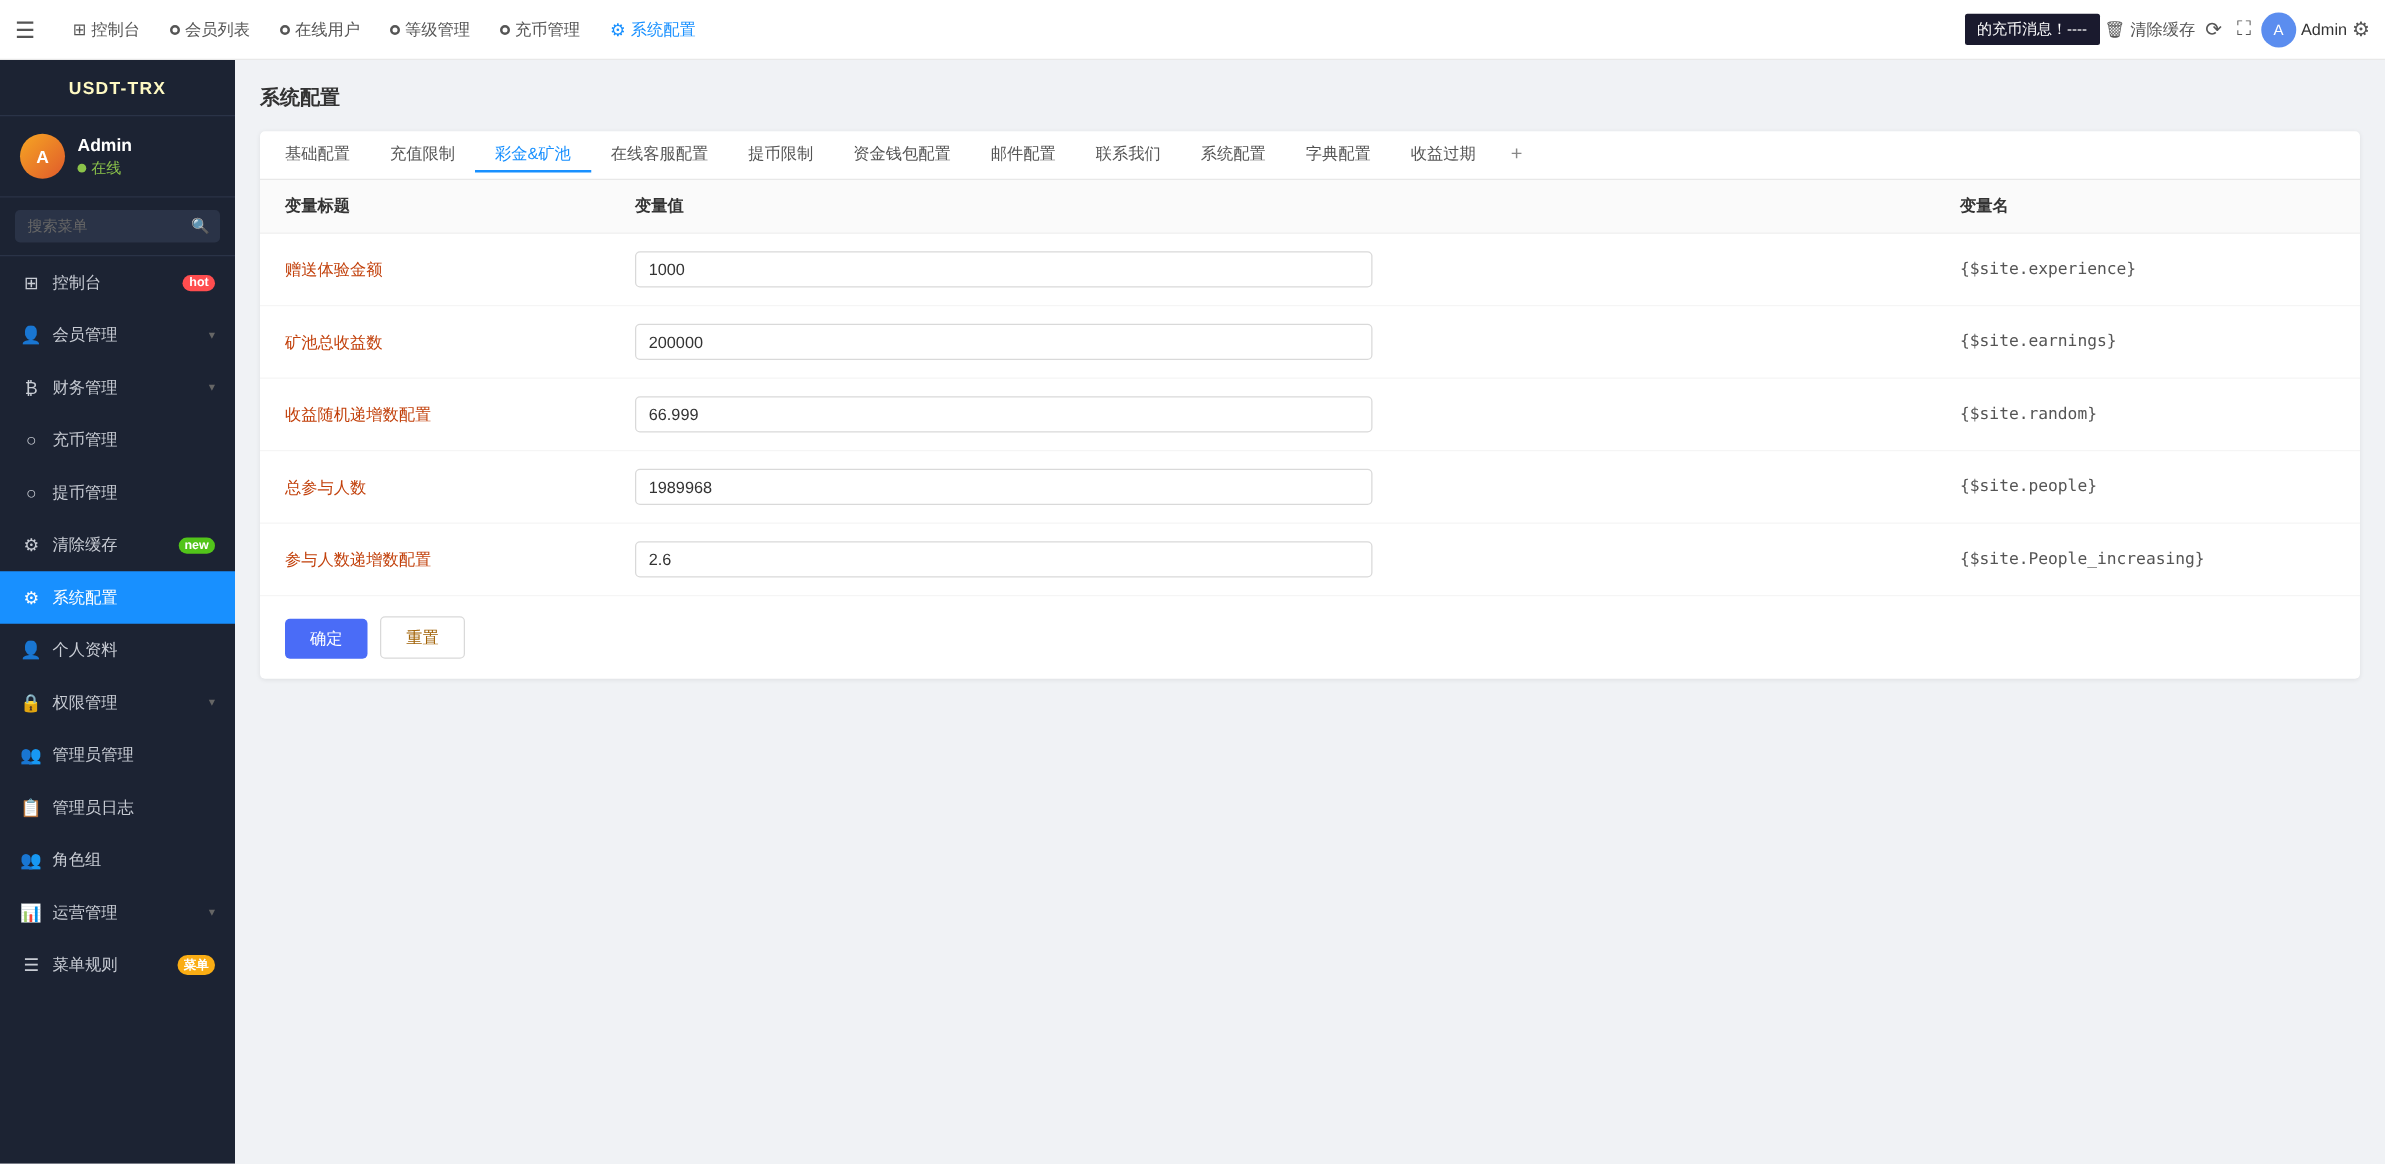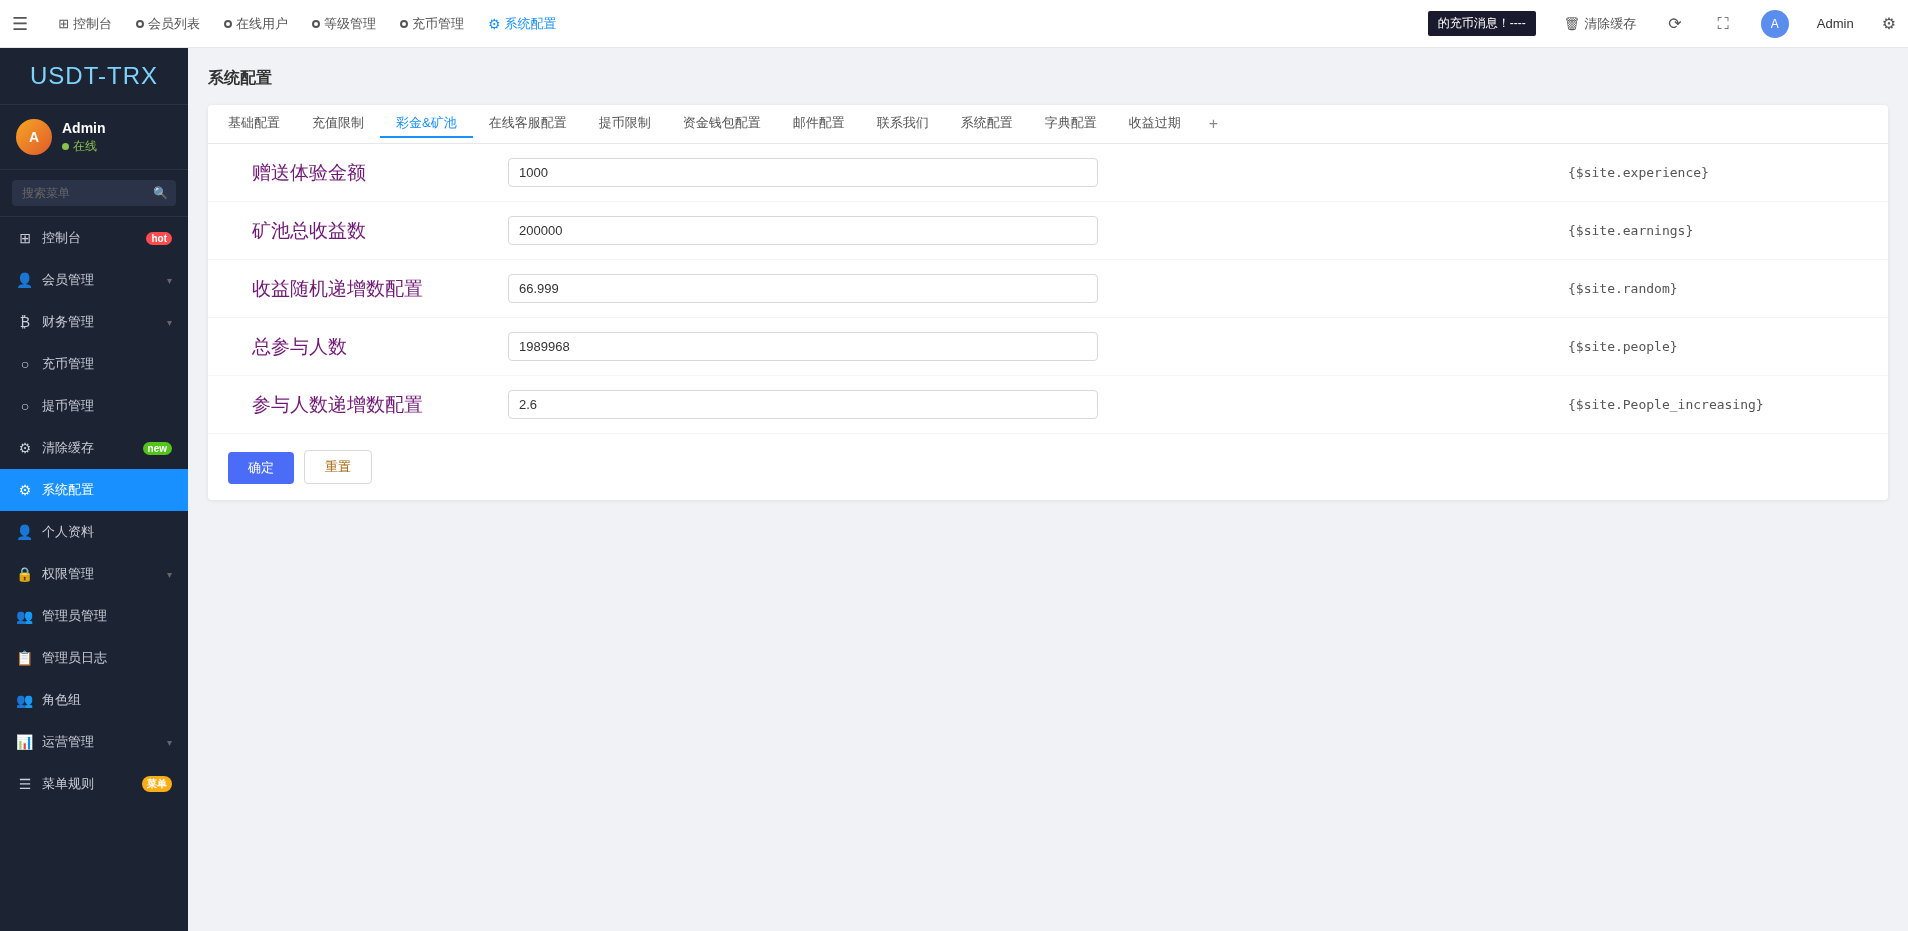--- a/index.html
+++ b/index.html
@@ -49,21 +49,21 @@
       width: 8px; height: 8px;
       border-radius: 50%;
       border: 2px solid currentColor;
       display: inline-block;
     }
     .nav-link .gear-icon { font-size: 14px; }
 
     .top-nav-right {
       display: flex;
       align-items: center;
-      gap: 28px;
+      gap: 4px;
     }
     .notification-bar {
       background: #1a1a2e;
       color: #fff;
       padding: 4px 10px;
       font-size: 12px;
       border-radius: 2px;
       white-space: nowrap;
       max-width: 180px;
       overflow: hidden;
@@ -114,23 +114,23 @@
       width: 188px;
       background: #1c2333;
       color: #c8ccd4;
       display: flex;
       flex-direction: column;
       flex-shrink: 0;
       overflow-y: auto;
     }
     .sidebar-brand {
       padding: 14px 16px;
-      font-size: 24px;
-      font-weight: normal;
-      color: #7dd3fc;
+      font-size: 14px;
+      font-weight: bold;
+      color: #fef9c3;
       border-bottom: 1px solid #2a3347;
       text-align: center;
       letter-spacing: 1px;
     }
     .sidebar-user {
       display: flex;
       align-items: center;
       gap: 10px;
       padding: 14px 16px;
       border-bottom: 1px solid #2a3347;
@@ -264,21 +264,21 @@
       background: #fafafa;
     }
     .config-row {
       display: grid;
       grid-template-columns: 280px 1fr 300px;
       padding: 14px 20px;
       border-bottom: 1px solid #f5f5f5;
       align-items: center;
     }
     .config-row:last-child { border-bottom: none; }
-    .config-label { color: #701a75; font-size: 19px; margin-left: 24px; }
+    .config-label { color: #c2410c; font-size: 13px; }
     .config-input {
       width: 100%;
       max-width: 590px;
       border: 1px solid #d9d9d9;
       border-radius: 4px;
       padding: 6px 10px;
       font-size: 13px;
       outline: none;
       color: #333;
     }
@@ -472,20 +472,25 @@
         <div class="tab">提币限制</div>
         <div class="tab">资金钱包配置</div>
         <div class="tab">邮件配置</div>
         <div class="tab">联系我们</div>
         <div class="tab">系统配置</div>
         <div class="tab">字典配置</div>
         <div class="tab">收益过期</div>
         <div class="tab-add">+</div>
       </div>
 
+      <div class="config-table-header">
+        <span>变量标题</span>
+        <span>变量值</span>
+        <span>变量名</span>
+      </div>
 
       <div class="config-row">
         <span class="config-label">赠送体验金额</span>
         <span>
           <input class="config-input" type="text" value="1000" style="">
         </span>
         <span class="config-varname">{$site.experience}</span>
       </div>
 
       <div class="config-row">

